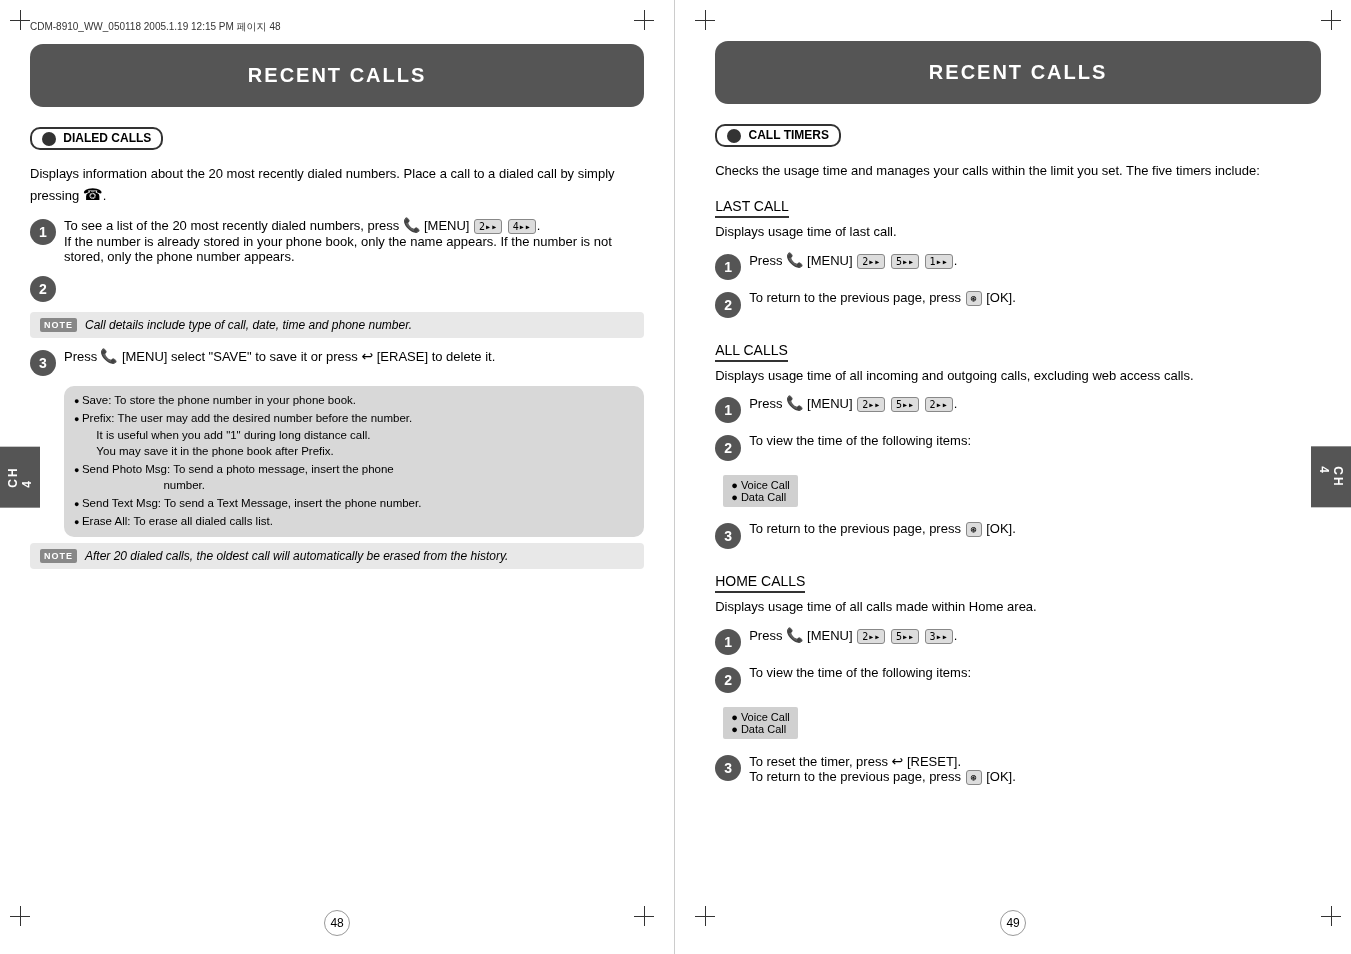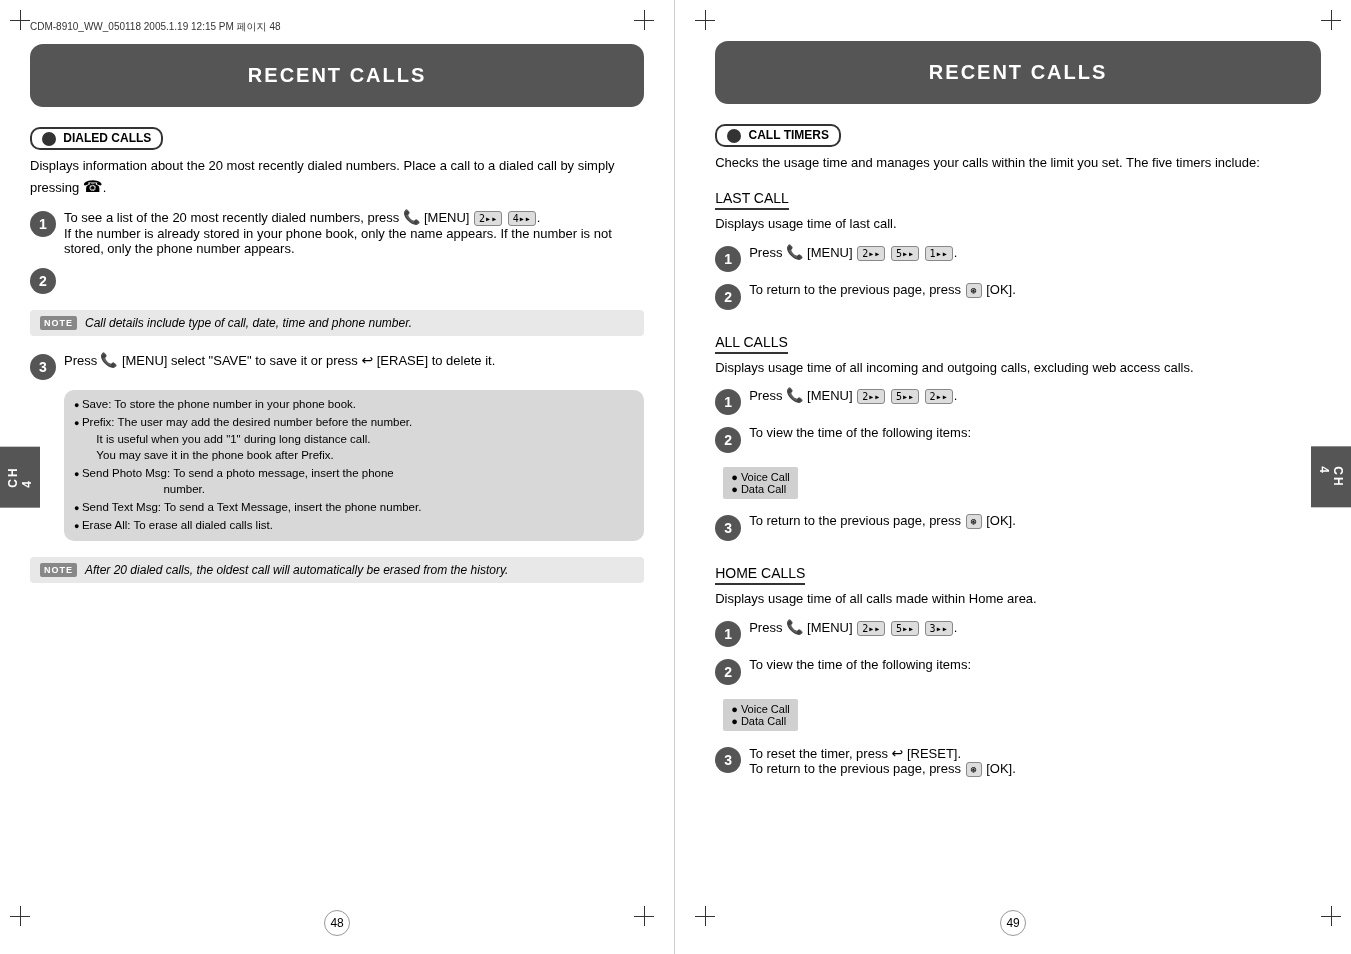--- a/index.html
+++ b/index.html
@@ -36,20 +36,21 @@
     
     .badge {
       display: inline-block;
       background: #fff;
       border: 2px solid #333;
       border-radius: 10px;
       padding: 2px 10px;
       font-size: 12px;
       font-weight: bold;
       color: #000;
+      margin-bottom: 8px;
     }
     .badge-circle {
       display: inline-block;
       width: 14px;
       height: 14px;
       background: #333;
       border-radius: 50%;
       margin-right: 4px;
       vertical-align: middle;
     }
@@ -76,21 +77,21 @@
       margin-top: 2px;
     }
 
     .step-content { flex: 1; }
 
     
     .note-box {
       background: #e8e8e8;
       border-radius: 4px;
       padding: 6px 10px;
-      margin: 16px 0;
+      margin: 4px 0;
       font-size: 12px;
       display: flex;
       align-items: center;
     }
     .note-label {
       background: #888;
       color: #fff;
       font-size: 9px;
       font-weight: bold;
       padding: 2px 4px;

